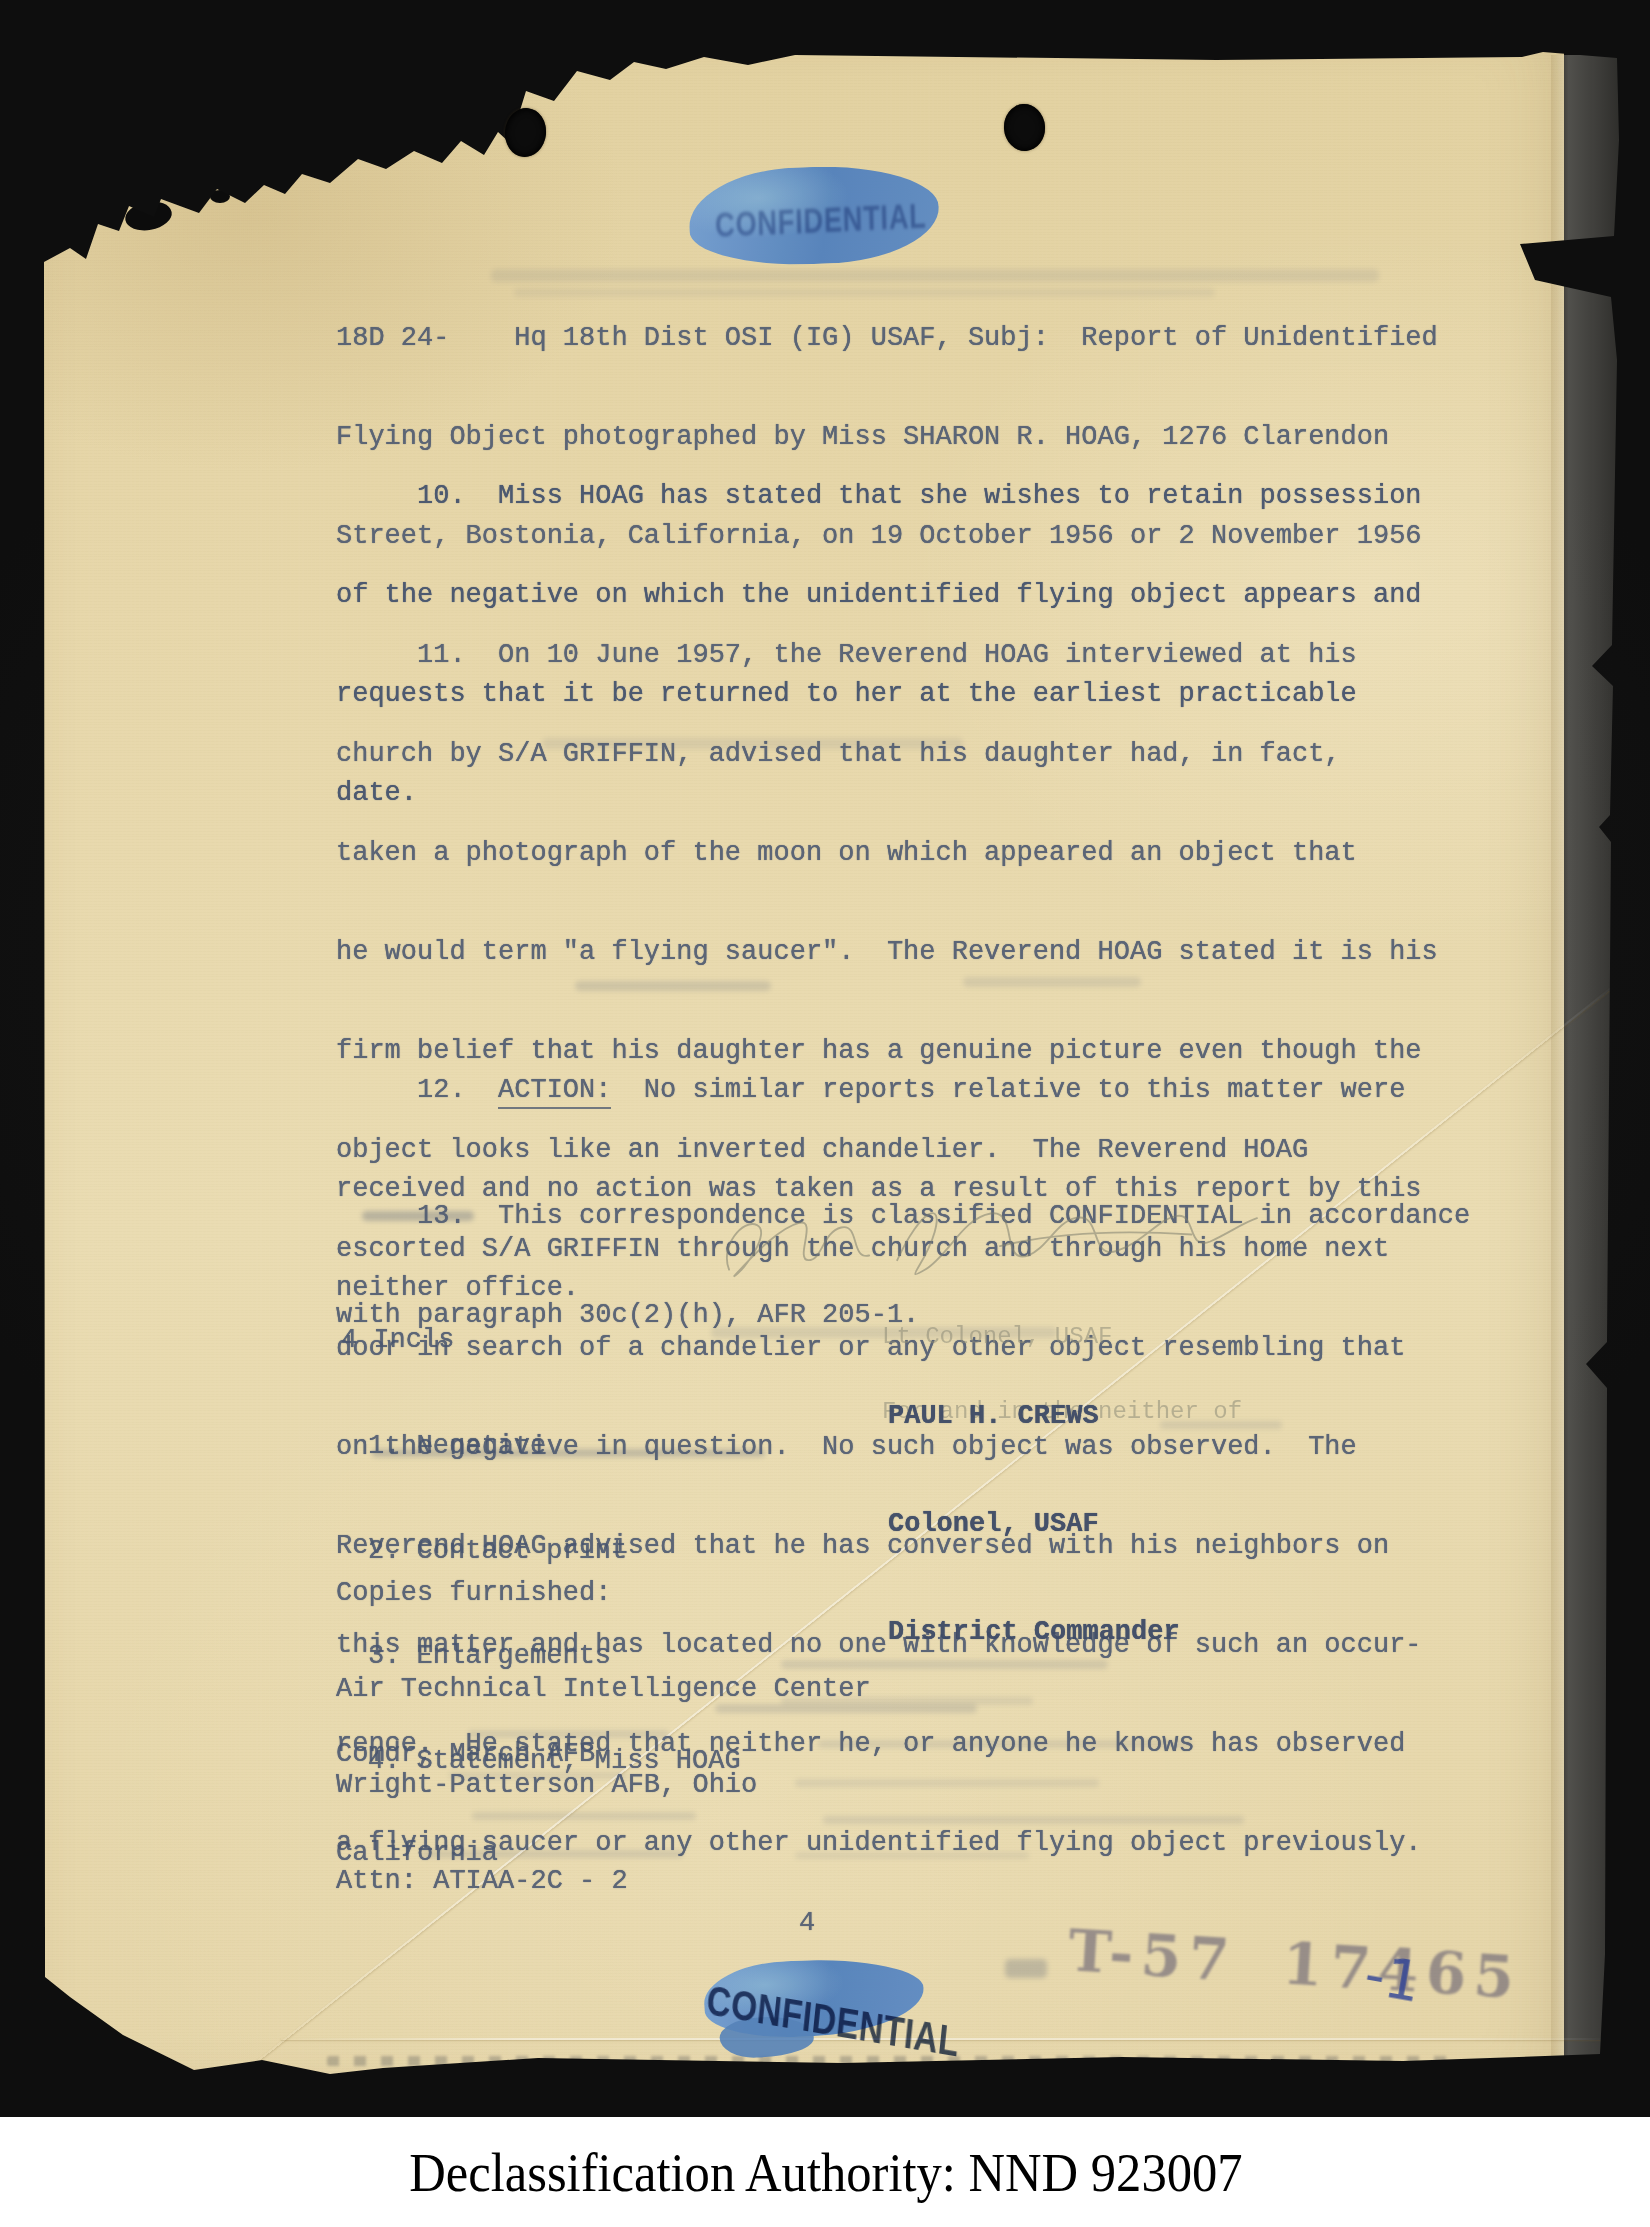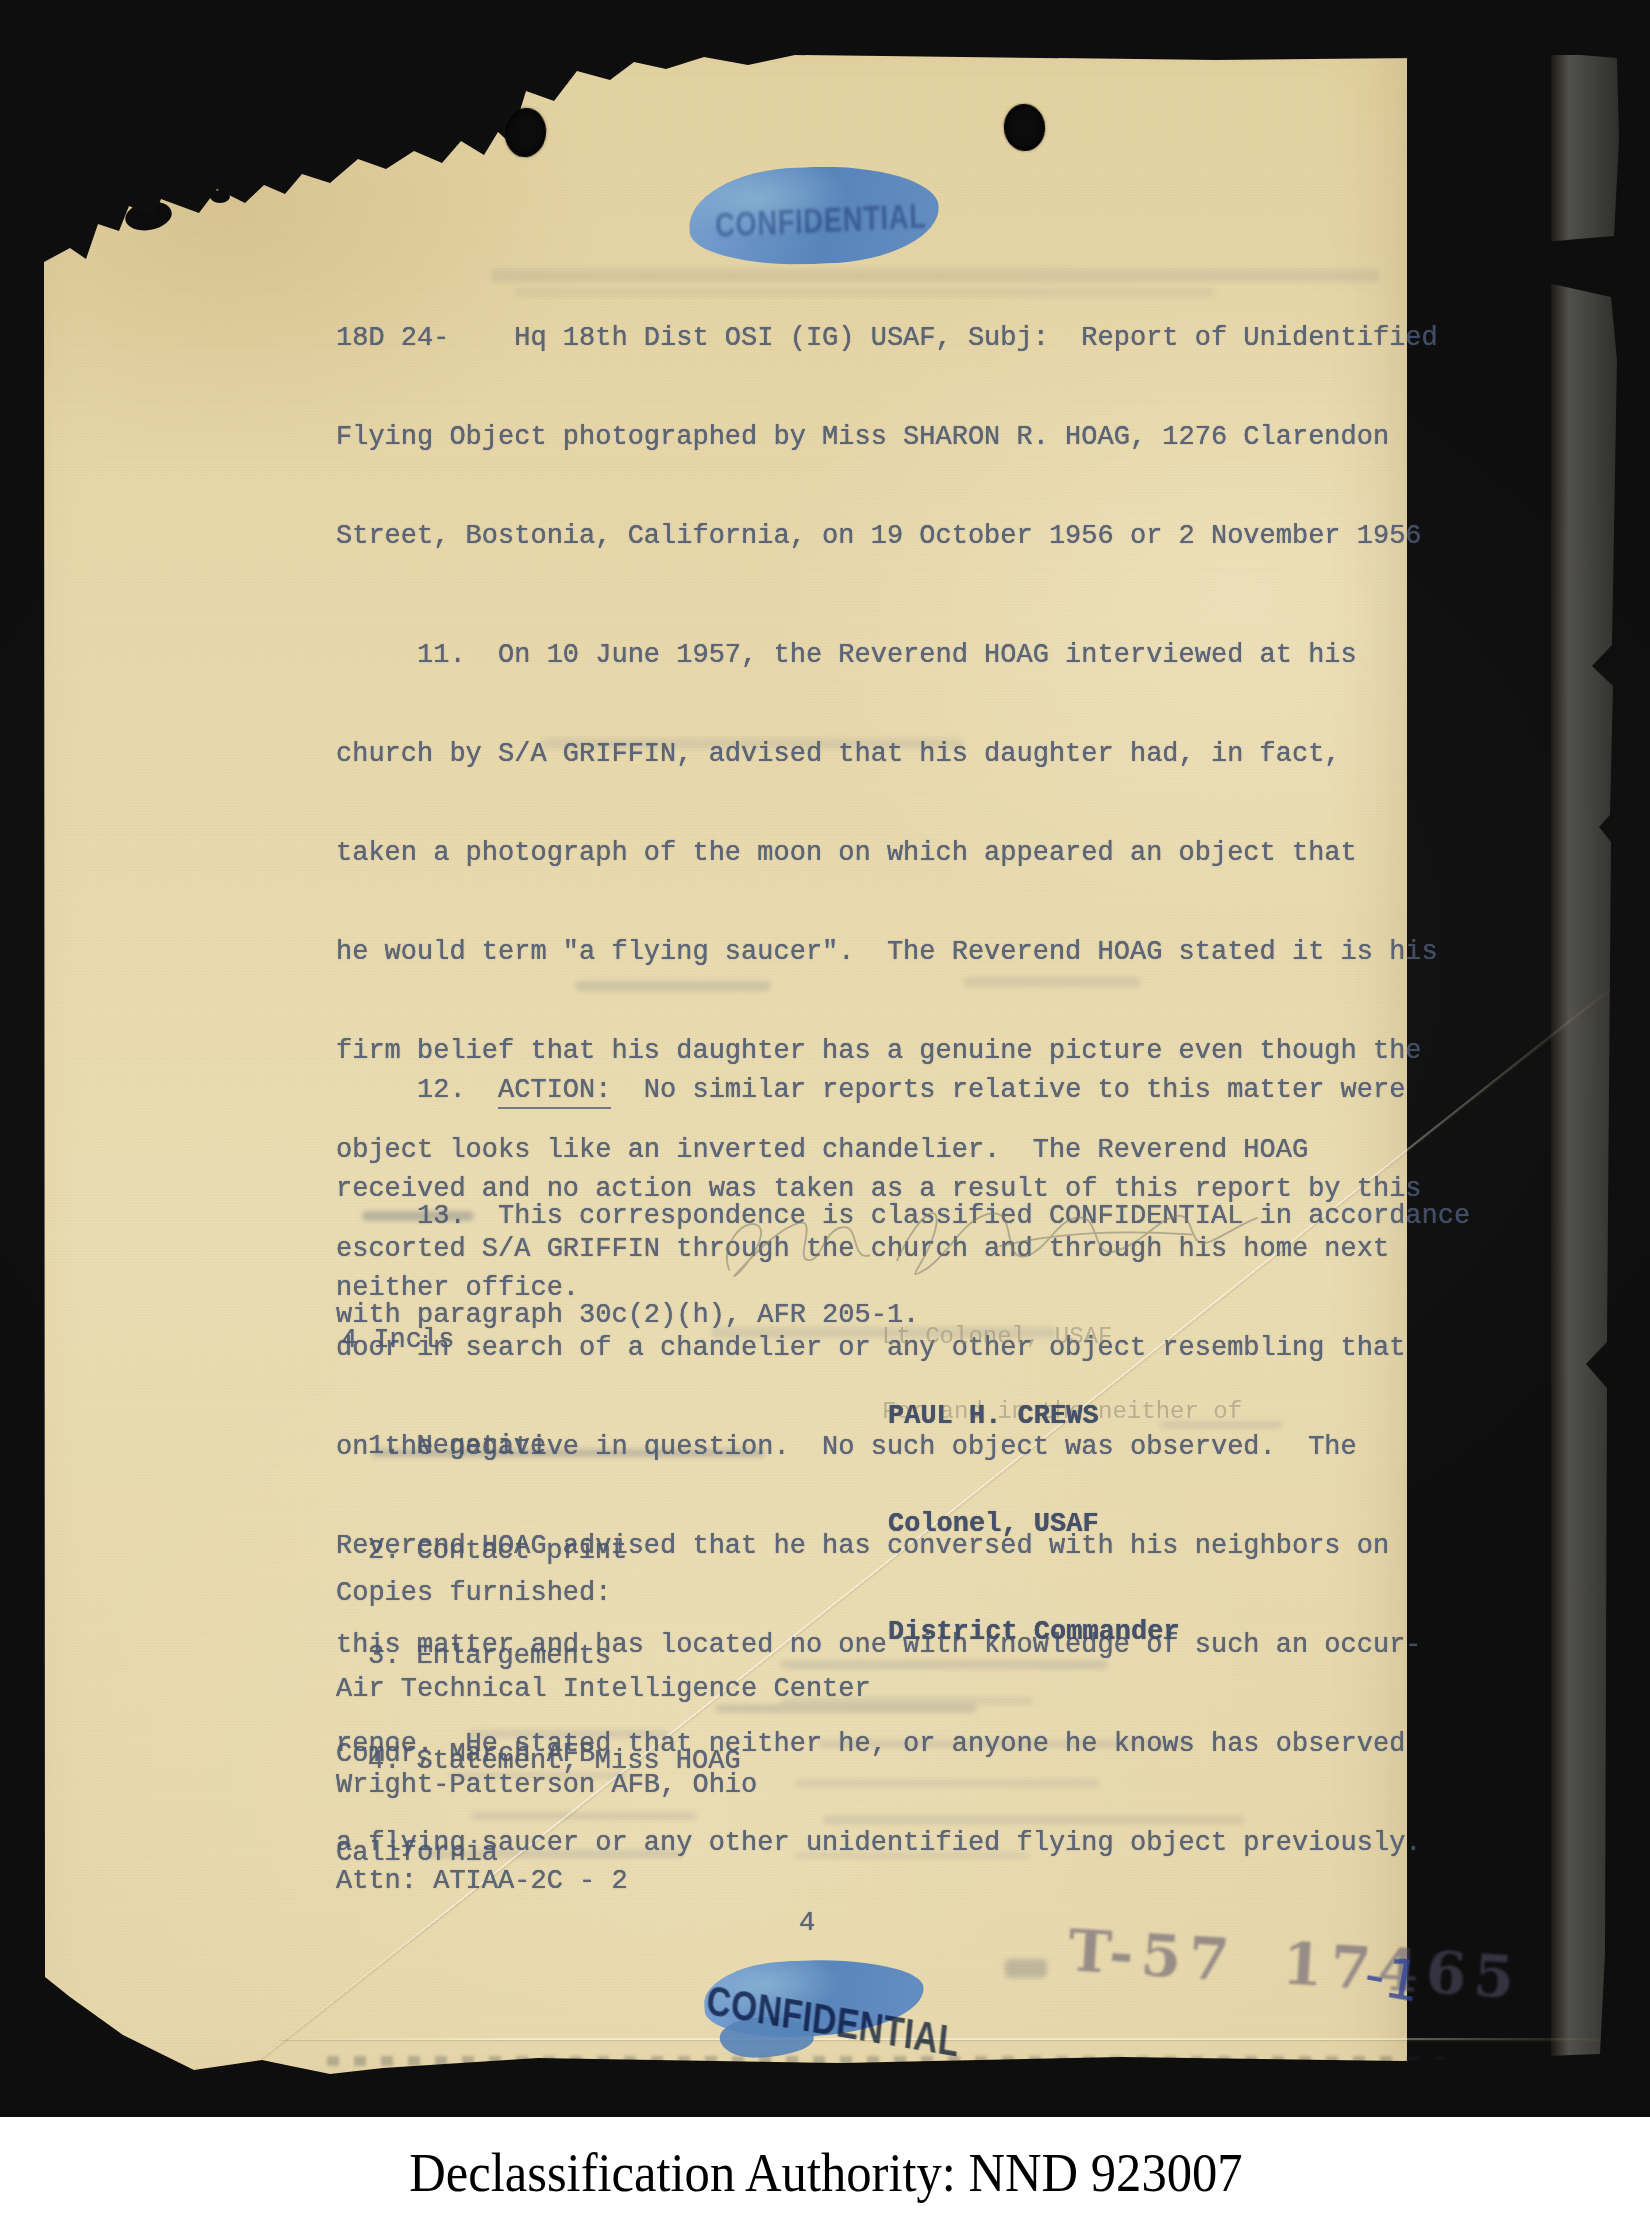--- a/index.html
+++ b/index.html
@@ -2,21 +2,21 @@
 <html style="font-size:7.5px"><head>
 <meta charset="utf-8">
 <style>
   html,body{margin:0;padding:0;background:#000;}
   #screen{position:relative;width:1651px;height:2227px;background:#111;overflow:hidden;
           font-family:"Liberation Sans",sans-serif;}
   
   .stage{position:absolute;left:0;top:0;width:1651px;height:2117px;background:
          radial-gradient(1216px 935px at 50% 45%, #181818, #0e0e0e 80%);}
   
-  .paper{position:absolute;left:0;top:0;width:1407px;height:2117px;
+  .paper{position:absolute;left:0;top:0;width:1564px;height:2117px;
     background:
       radial-gradient(608px 421px at 16% 10%, rgba(186,160,104,.30), transparent 62%),
       radial-gradient(795px 608px at 88% 28%, rgba(255,248,226,.26), transparent 60%),
       radial-gradient(982px 795px at 48% 86%, rgba(255,247,221,.16), transparent 70%),
       linear-gradient(180deg,#e2d1a0 0%,#e7d7aa 28%,#eadcb2 58%,#e5d5a8 100%);
     clip-path: polygon(44px 262px,70px 248px,86px 259px,98px 224px,119px 231px,129px 206px,
       154px 217px,161px 199px,199px 213px,217px 189px,245px 203px,264px 185px,285px 194px,
       302px 174px,330px 183px,358px 159px,386px 169px,414px 151px,442px 163px,461px 141px,
       484px 155px,498px 132px,510px 143px,526px 91px,554px 101px,577px 71px,610px 80px,
       634px 62px,666px 69px,704px 57px,748px 65px,795px 55px,1216px 60px,1522px 57px,
@@ -122,20 +122,26 @@
 
     <div class="crease crease-diag"></div>
     <div class="crease crease-bottom"></div>
 
     <div class="tw ink" style="left:336px;top:256px">
       <div>18D 24-    Hq 18th Dist OSI (IG) USAF, Subj:  Report of Unidentified</div>
       <div>Flying Object photographed by Miss SHARON R. HOAG, 1276 Clarendon</div>
       <div>Street, Bostonia, California, on 19 October 1956 or 2 November 1956</div>
     </div>
 
+    <div class="tw ink-strong" style="left:336px;top:414px">
+      <div>     10.  Miss HOAG has stated that she wishes to retain possession</div>
+      <div>of the negative on which the unidentified flying object appears and</div>
+      <div>requests that it be returned to her at the earliest practicable</div>
+      <div>date.</div>
+    </div>
 
     <div class="tw ink" style="left:336px;top:573px">
       <div>     11.  On 10 June 1957, the Reverend HOAG interviewed at his</div>
       <div>church by S/A GRIFFIN, advised that his daughter had, in fact,</div>
       <div>taken a photograph of the moon on which appeared an object that</div>
       <div>he would term "a flying saucer".  The Reverend HOAG stated it is his</div>
       <div>firm belief that his daughter has a genuine picture even though the</div>
       <div>object looks like an inverted chandelier.  The Reverend HOAG</div>
       <div>escorted S/A GRIFFIN through the church and through his home next</div>
       <div>door in search of a chandelier or any other object resembling that</div>

